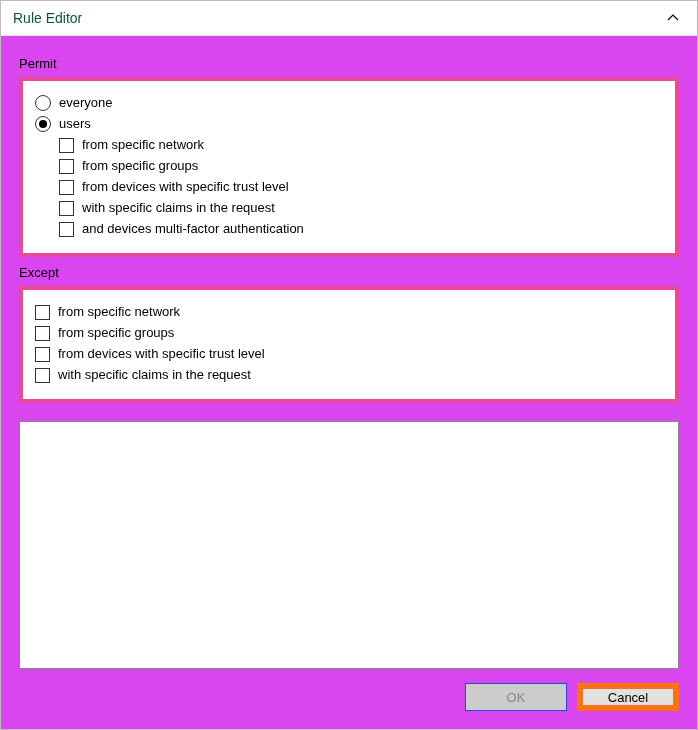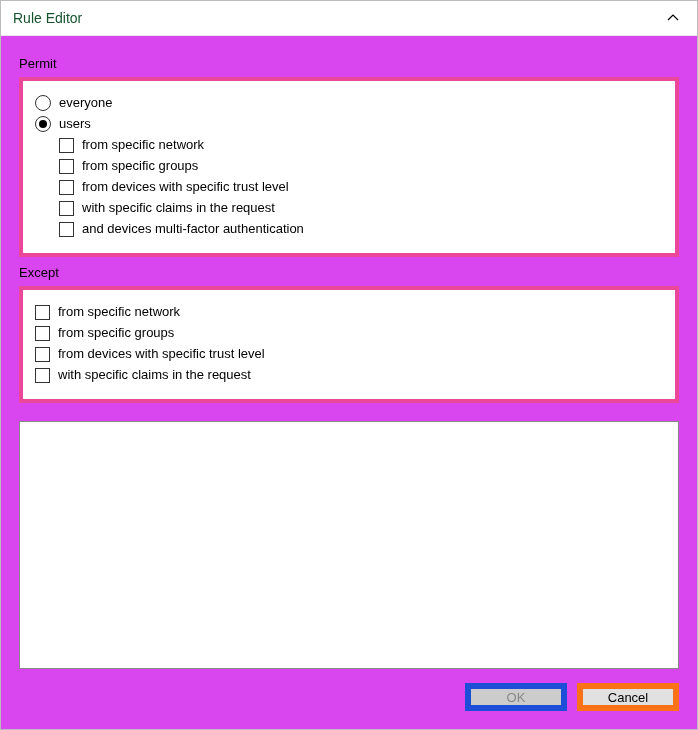--- a/index.html
+++ b/index.html
@@ -110,21 +110,21 @@
       font-family: inherit;
       display: flex;
       align-items: center;
       justify-content: center;
       background: #e1e1e1;
       border: 1px solid #adadad;
       cursor: pointer;
     }
     .btn.disabled {
       background: #ccc;
-      border: 6px solid #1d4ed8;
+      border: 1px solid #1d4ed8;
       color: #888;
       cursor: default;
     }
     .btn.default {
       border: 6px solid #f97316;
       background: #e1e1e1;
     }
   </style>
 </head>
 <body>

